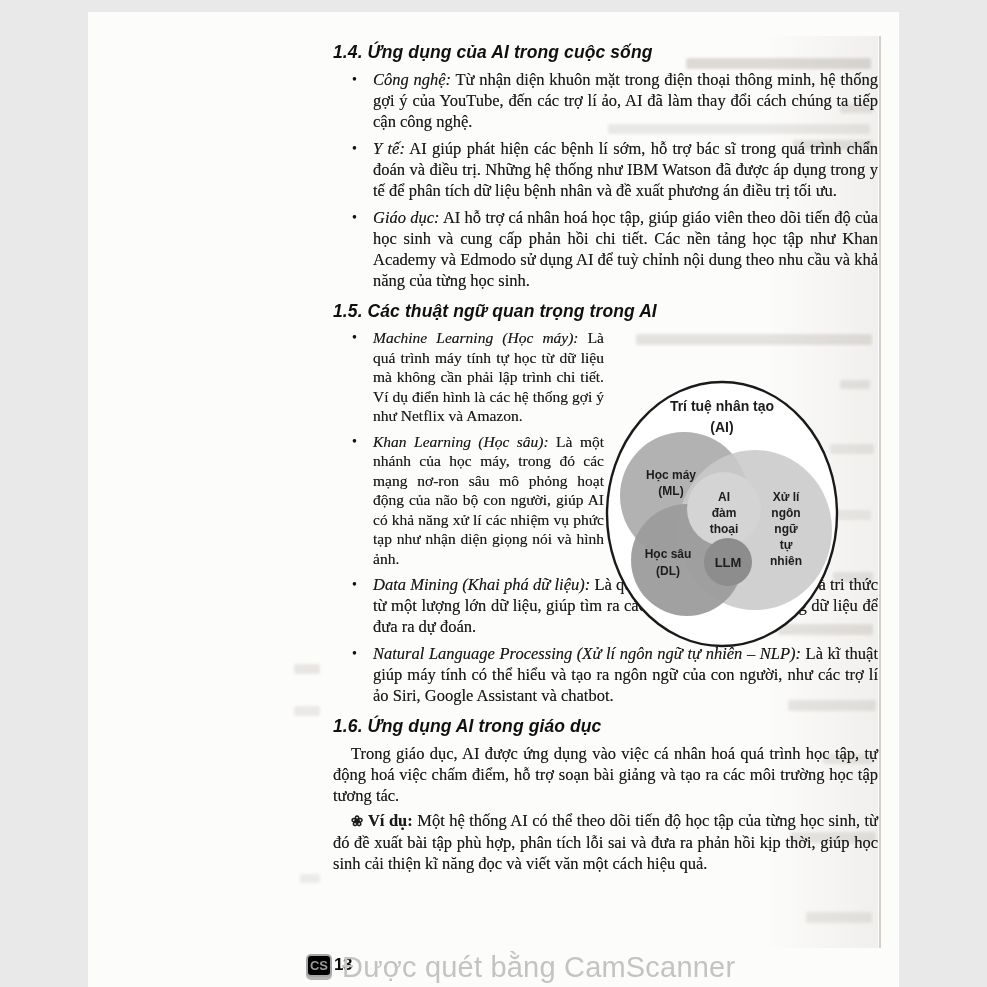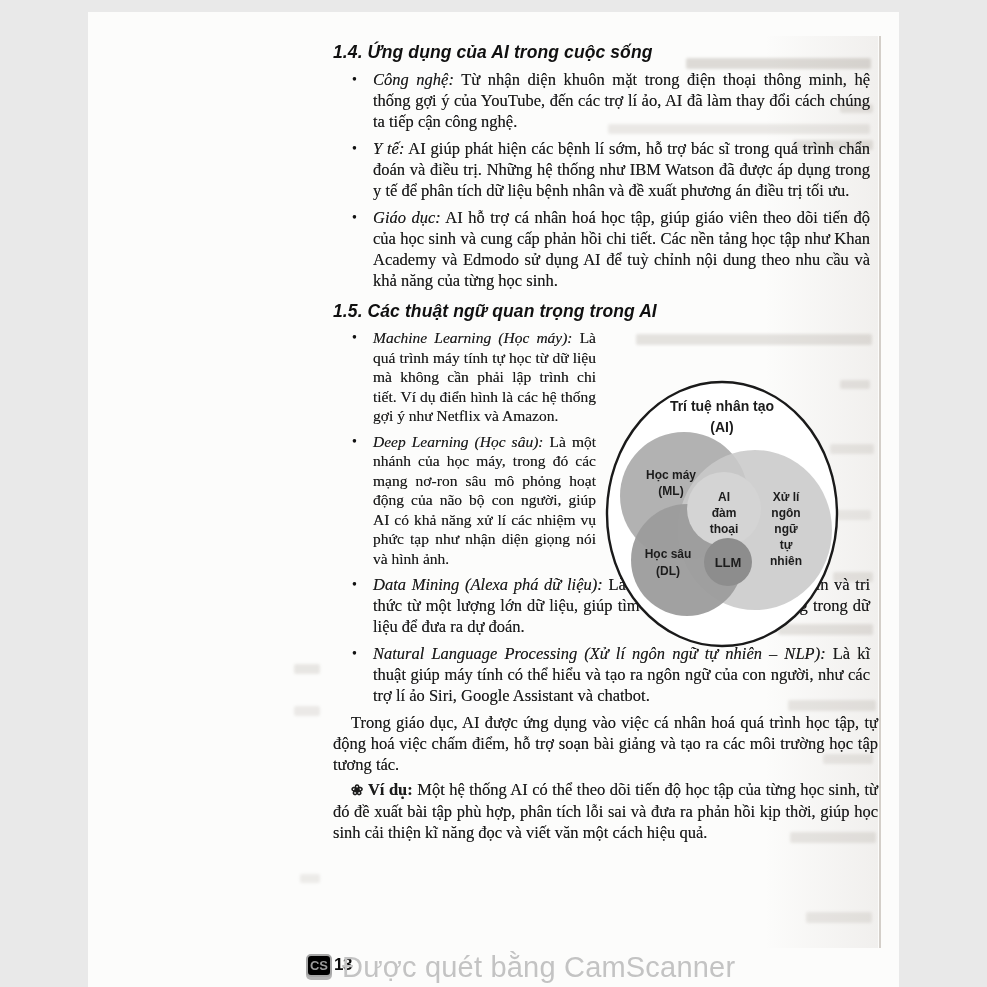--- a/index.html
+++ b/index.html
@@ -9,21 +9,21 @@
     font-family:"Liberation Serif", serif;color:#1b1b1b;
   }
   .content{position:absolute;left:245px;top:28px;width:545px;}
   h2.sec{
     font-family:"Liberation Sans", sans-serif;
     font-style:italic;font-weight:bold;
     font-size:17.5px;line-height:24px;margin:0 0 5px 0;color:#101010;
     letter-spacing:.1px;
   }
   h2.sec.mt{margin-top:8px;}
-  ul.bullets{list-style:none;margin:0 0 0 0;padding:0 8px 0 40px;}
+  ul.bullets{list-style:none;margin:0 0 0 0;padding:0 0 0 40px;}
   ul.bullets li{
     position:relative;margin:0 0 6px 0;
     font-size:16.5px;line-height:21px;text-align:justify;
     text-shadow:0 0 .35px rgba(10,10,10,.55);
   }
   ul.bullets li::before{
     content:"•";position:absolute;left:-21px;top:0;
     font-size:14px;color:#111;
   }
   ul.bullets li .term{font-style:italic;}
@@ -107,27 +107,28 @@
     <h2 class="sec">1.4. Ứng dụng của AI trong cuộc sống</h2>
     <ul class="bullets">
       <li><span class="term">Công nghệ:</span> <span>Từ nhận diện khuôn mặt trong điện thoại thông minh, hệ thống gợi ý của YouTube, đến các trợ lí ảo, AI đã làm thay đổi cách chúng ta tiếp cận công nghệ.</span></li>
       <li><span class="term">Y tế:</span> <span>AI giúp phát hiện các bệnh lí sớm, hỗ trợ bác sĩ trong quá trình chẩn đoán và điều trị. Những hệ thống như IBM Watson đã được áp dụng trong y tế để phân tích dữ liệu bệnh nhân và đề xuất phương án điều trị tối ưu.</span></li>
       <li><span class="term">Giáo dục:</span> <span>AI hỗ trợ cá nhân hoá học tập, giúp giáo viên theo dõi tiến độ của học sinh và cung cấp phản hồi chi tiết. Các nền tảng học tập như Khan Academy và Edmodo sử dụng AI để tuỳ chỉnh nội dung theo nhu cầu và khả năng của từng học sinh.</span></li>
     </ul>
 
     <h2 class="sec mt">1.5. Các thuật ngữ quan trọng trong AI</h2>
     <ul class="bullets narrow">
       <li><span class="term">Machine Learning (Học máy):</span> <span>Là quá trình máy tính tự học từ dữ liệu mà không cần phải lập trình chi tiết. Ví dụ điển hình là các hệ thống gợi ý như Netflix và Amazon.</span></li>
-      <li><span class="term">Deep Learning (Học sâu):</span> <span>Là một nhánh của học máy, trong đó các mạng nơ-ron sâu mô phỏng hoạt động của não bộ con người, giúp AI có khả năng xử lí các nhiệm vụ phức tạp như nhận diện giọng nói và hình ảnh.</span></li>
+      <li><span class="term">Khan Learning (Học sâu):</span> <span>Là một nhánh của học máy, trong đó các mạng nơ-ron sâu mô phỏng hoạt động của não bộ con người, giúp AI có khả năng xử lí các nhiệm vụ phức tạp như nhận diện giọng nói và hình ảnh.</span></li>
     </ul>
     <ul class="bullets">
-      <li><span class="term">Data Mining (Alexa phá dữ liệu):</span> <span>Là quá trình trích xuất thông tin và tri thức từ một lượng lớn dữ liệu, giúp tìm ra các mẫu và xu hướng trong dữ liệu để đưa ra dự đoán.</span></li>
+      <li><span class="term">Data Mining (Khai phá dữ liệu):</span> <span>Là quá trình trích xuất thông tin và tri thức từ một lượng lớn dữ liệu, giúp tìm ra các mẫu và xu hướng trong dữ liệu để đưa ra dự đoán.</span></li>
       <li><span class="term">Natural Language Processing (Xử lí ngôn ngữ tự nhiên – NLP):</span> <span>Là kĩ thuật giúp máy tính có thể hiểu và tạo ra ngôn ngữ của con người, như các trợ lí ảo Siri, Google Assistant và chatbot.</span></li>
     </ul>
 
+    <h2 class="sec mt">1.6. Ứng dụng AI trong giáo dục</h2>
     <p class="para"><span>Trong giáo dục, AI được ứng dụng vào việc cá nhân hoá quá trình học tập, tự động hoá việc chấm điểm, hỗ trợ soạn bài giảng và tạo ra các môi trường học tập tương tác.</span></p>
     <p class="para"><span class="flower">❀</span> <span class="ex-label">Ví dụ:</span> <span>Một hệ thống AI có thể theo dõi tiến độ học tập của từng học sinh, từ đó đề xuất bài tập phù hợp, phân tích lỗi sai và đưa ra phản hồi kịp thời, giúp học sinh cải thiện kĩ năng đọc và viết văn một cách hiệu quả.</span></p>
 
   </div>
 
   <div class="venn">
     <svg width="245" height="272" viewBox="0 0 245 272">
       <ellipse cx="118" cy="136" rx="115" ry="132" fill="#ffffff" stroke="#1a1a1a" stroke-width="2.4"></ellipse>
       <circle cx="80" cy="118" r="64" fill="#b2b2b2"></circle>
       <ellipse cx="151" cy="152" rx="77" ry="80" fill="#c9c9c9" fill-opacity="0.88"></ellipse>

